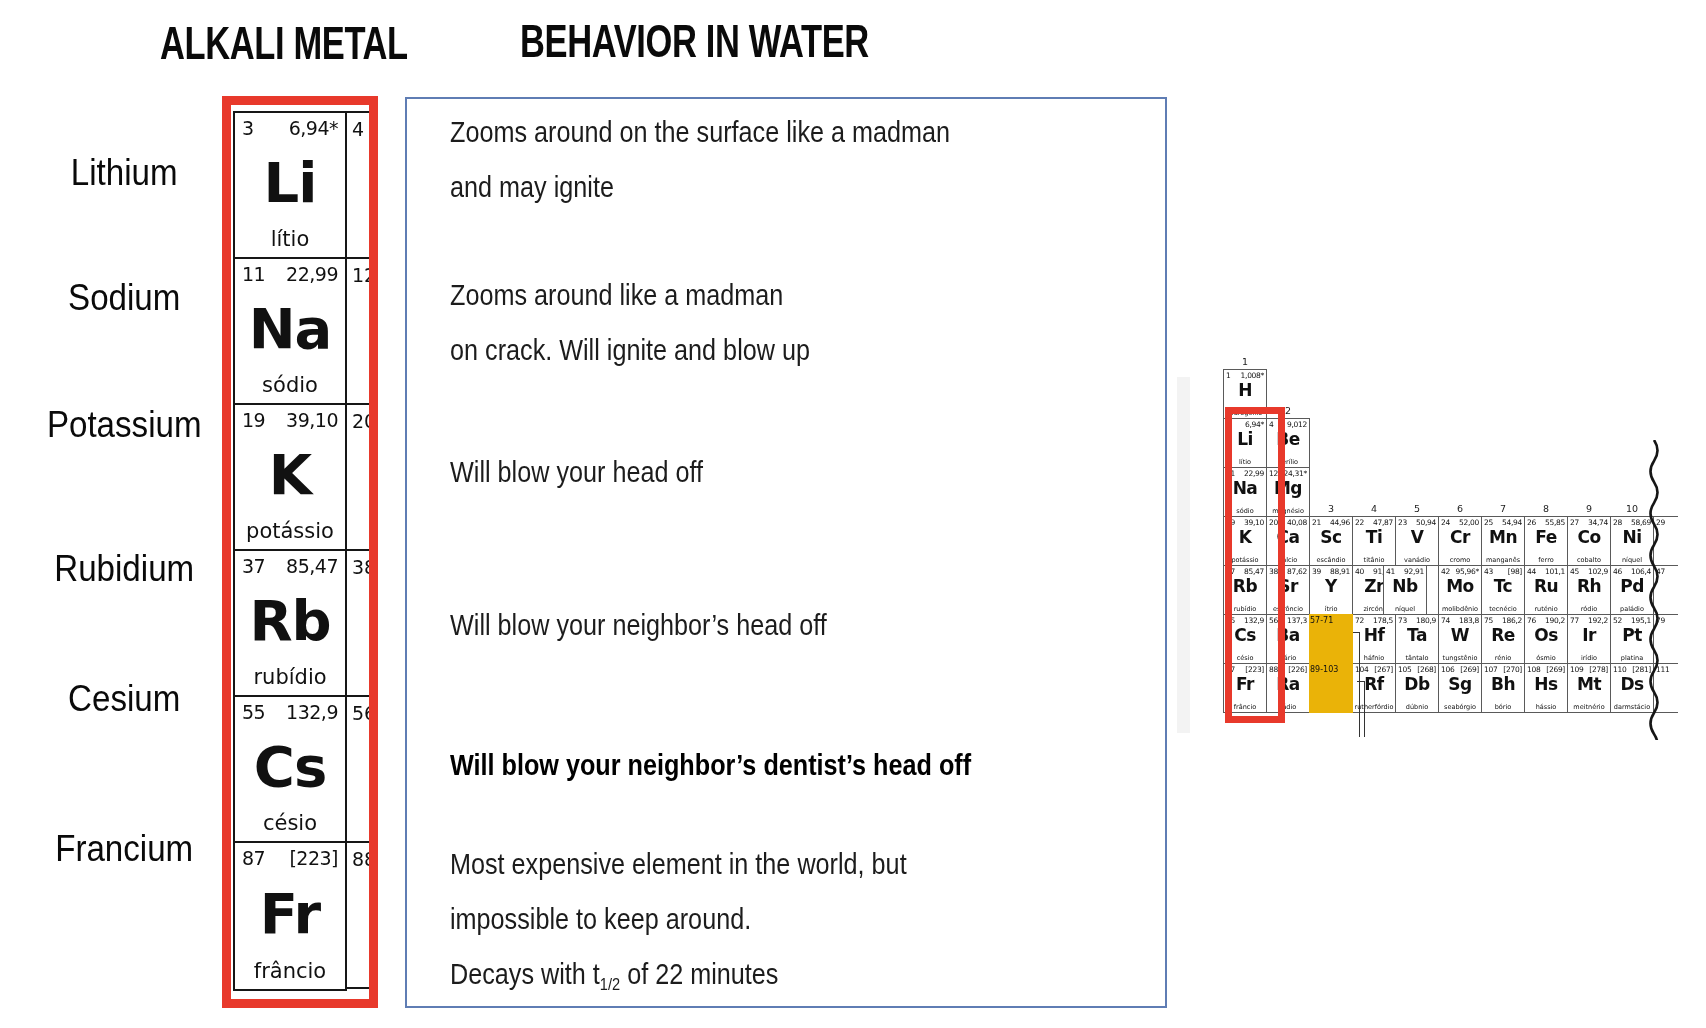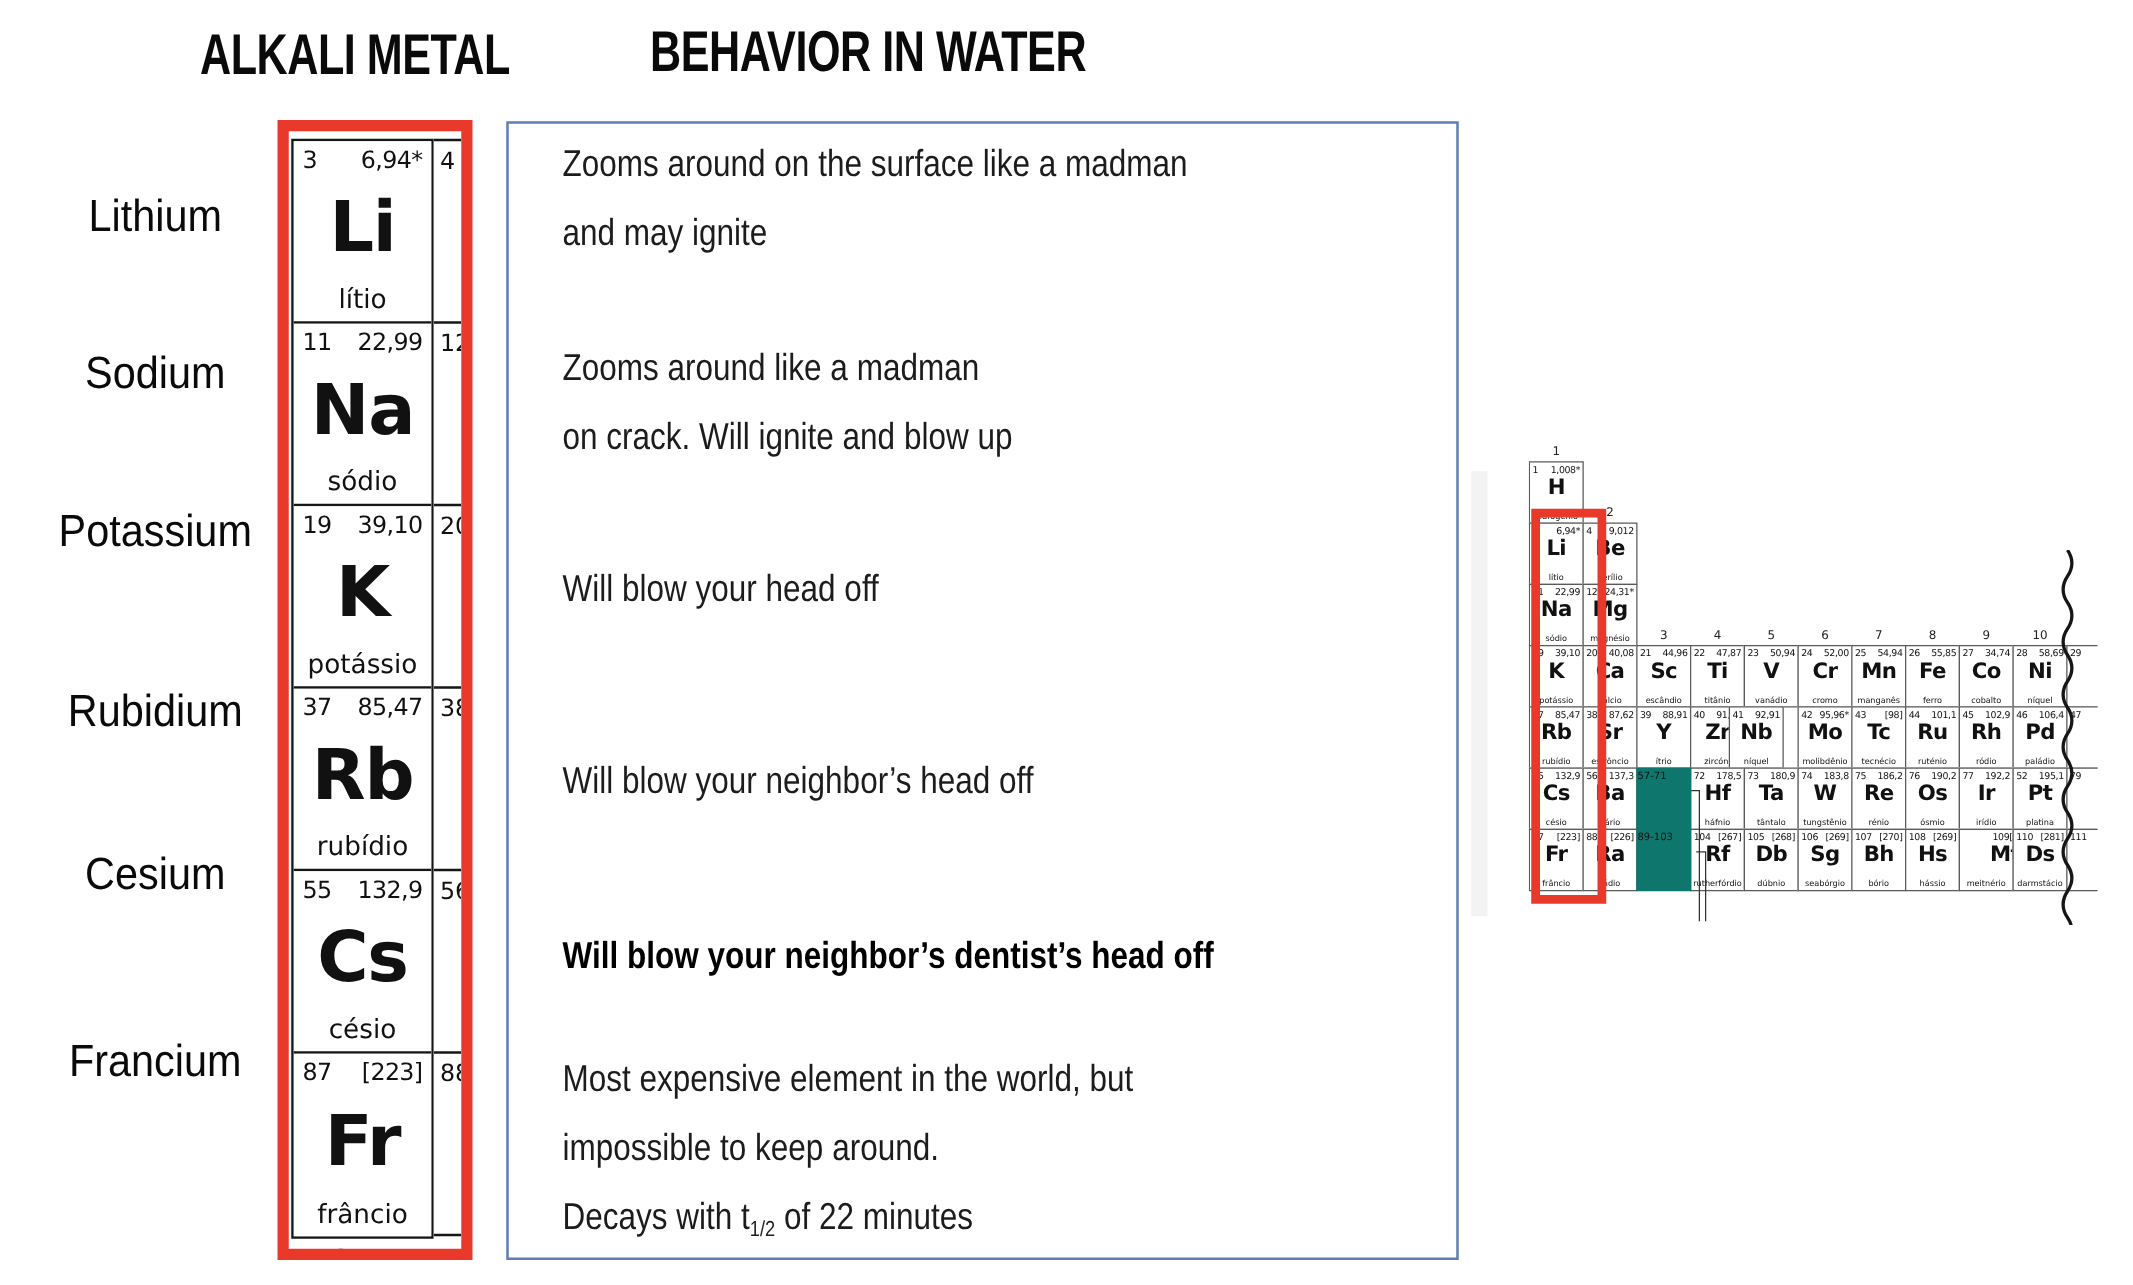--- a/index.html
+++ b/index.html
@@ -72,21 +72,21 @@
   .mini-top{display:flex;justify-content:space-between;font-size:7.5px;line-height:9px;
     padding:1px 2px 0;letter-spacing:-0.3px;}
   .mini-sym{font-size:17px;font-weight:700;text-align:center;line-height:20px;letter-spacing:-0.5px;}
   .mini-name{position:absolute;bottom:1px;left:0;width:100%;text-align:center;
     font-size:6.5px;line-height:8px;}
   .mini-group-label{
     position:absolute;width:44px;text-align:center;font-size:9.5px;color:#222;
     font-family:"DejaVu Sans",sans-serif;
   }
   .mini-placeholder{
-    position:absolute;width:44px;height:50px;box-sizing:border-box;background:#0f766e;
+    position:absolute;width:44px;height:50px;box-sizing:border-box;background:#eab308;
     font-size:8px;padding:2px 0 0 1px;font-family:"DejaVu Sans",sans-serif;white-space:nowrap;
   }
   .bracket-line{position:absolute;width:0;border-left:1.5px solid #333;}
   .bracket-tick{position:absolute;height:0;border-top:1.5px solid #333;}
   #mini-red-rect{
     position:absolute;left:2px;top:67px;width:60px;height:316px;
     box-sizing:border-box;border:7px solid #e8392b;z-index:5;
   }
   #wavy-edge{position:absolute;left:418px;top:100px;z-index:6;}
 </style>
@@ -544,21 +544,21 @@
           <div class="mini-name">bório</div>
         </div>
         <div class="mini-cell" style="left: 301px; top: 323px;">
           <div class="mini-top">
             <span>108</span>
             <span>[269]</span>
           </div>
           <div class="mini-sym">Hs</div>
           <div class="mini-name">hássio</div>
         </div>
-        <div class="mini-cell" style="left: 344px; top: 323px; padding-left: 24px;">
+        <div class="mini-cell" style="left: 344px; top: 323px;">
           <div class="mini-top">
             <span>109</span>
             <span>[278]</span>
           </div>
           <div class="mini-sym">Mt</div>
           <div class="mini-name">meitnério</div>
         </div>
         <div class="mini-cell" style="left: 387px; top: 323px;">
           <div class="mini-top">
             <span>110</span>

